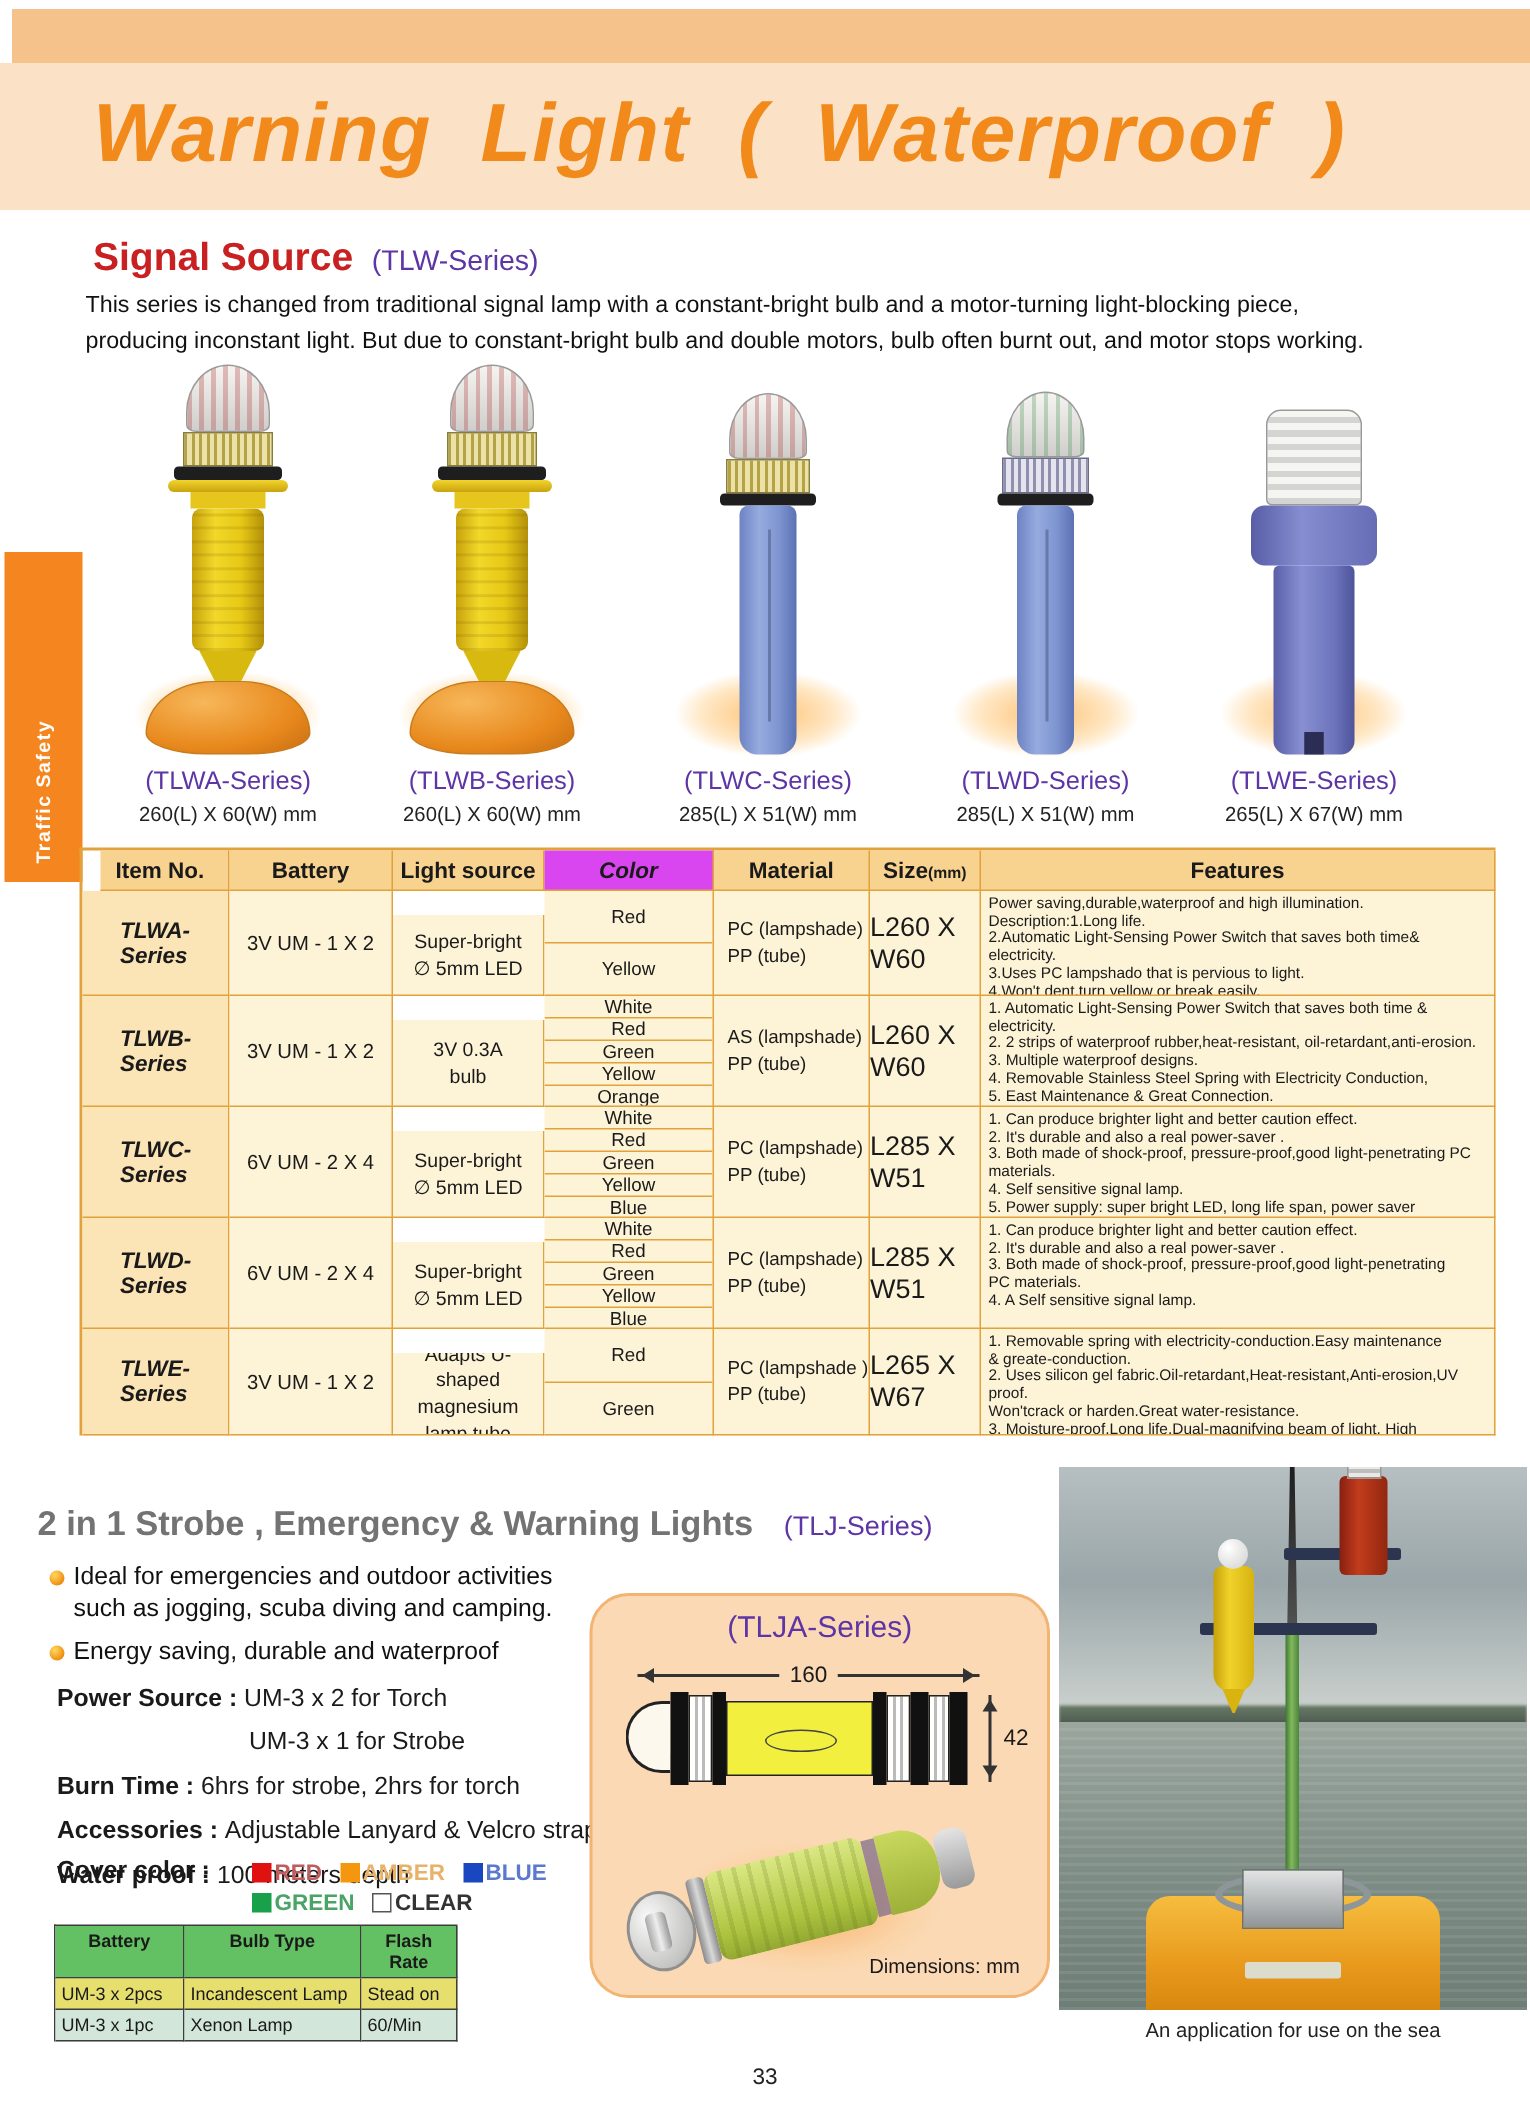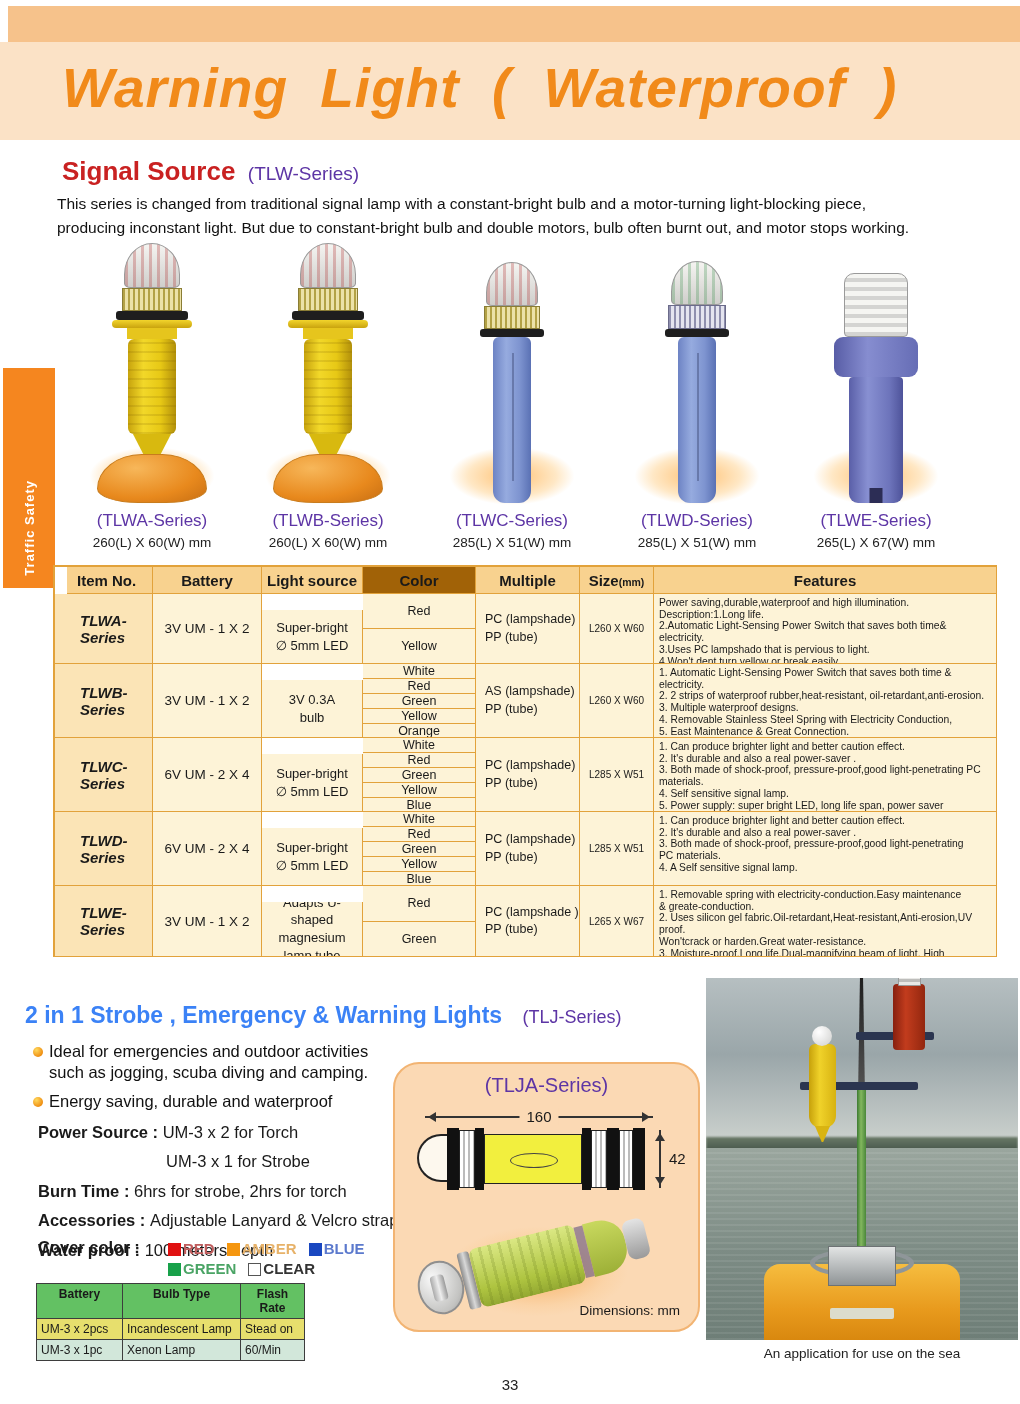--- a/index.html
+++ b/index.html
@@ -64,38 +64,38 @@
   .bodyE:after{content:"";position:absolute;left:50%;bottom:0;transform:translateX(-50%);
         width:13px;height:15px;background:#2c2d55;}
   
   #spec-table{position:absolute;left:53px;top:565px;width:944px;
         border-left:2px solid #e2a23b;border-top:2px solid #e2a23b;box-sizing:border-box;}
   .t-row{display:grid;grid-template-columns:98px 109px 101px 113px 104px 74px 343px;}
   .t-cell{border-right:1px solid #e2a23b;border-bottom:1px solid #e2a23b;box-sizing:border-box;
         background:#fdf3d7;overflow:hidden;}
   .t-head .t-cell{background:#f8d28f;display:flex;align-items:center;justify-content:center;
         font-weight:bold;font-size:15px;height:27px;}
-  .t-head .t-cell.white{background:#a16207;}
+  .t-head .t-cell.white{background:#d946ef;font-style:italic;}
   .t-head .t-cell.first{justify-content:flex-start;padding-left:10px;margin-left:12px;}
   .t-head small{font-weight:bold;font-size:10.5px;margin-top:3px;}
   .c-item{background:#fbe4b6;display:flex;align-items:center;padding-left:25px;
         font-weight:bold;font-style:italic;font-size:15px;}
   .c-bat{display:flex;align-items:center;justify-content:center;font-size:13.5px;}
   .c-light{display:flex;align-items:center;justify-content:center;text-align:center;
         font-size:13px;white-space:pre-line;line-height:1.35;margin-top:16px;}
   .c-colors{display:flex;flex-direction:column;}
   .c-colors div{flex:1;display:flex;align-items:center;justify-content:center;font-size:12.5px;}
   .c-colors div + div{border-top:1px solid #e2a23b;}
   .c-mat{display:flex;align-items:center;padding-left:9px;font-size:12.5px;
         white-space:pre-line;line-height:1.4;}
-  .c-size{display:flex;align-items:center;justify-content:center;font-size:10px;}
+  .c-size{display:flex;align-items:center;justify-content:center;font-size:18px;}
   .c-feat{font-size:10.3px;line-height:1.14;white-space:pre-line;padding:3px 3px 0 5px;}
   
   .s2-head{position:absolute;left:25px;top:1002px;white-space:nowrap;}
-  .s2-head .red{font-size:23px;font-weight:bold;color:#3b82f6;}
+  .s2-head .red{font-size:23px;font-weight:bold;color:#737373;}
   .s2-head .purple{font-size:18px;color:#5d35a5;margin-left:16px;}
   .bullets{position:absolute;left:33px;top:1041px;width:360px;}
   .bullet{position:relative;padding-left:16px;font-size:16.5px;line-height:1.28;
         white-space:pre-line;margin-bottom:8px;color:#111;}
   .bullet:before{content:"";position:absolute;left:0;top:6px;width:10px;height:10px;border-radius:50%;
         background:radial-gradient(at 35% 30%,#ffd95e,#ee8a0e 75%);}
   .specs{position:absolute;left:38px;top:1121px;width:370px;font-size:16.5px;}
   .spec-line{margin-bottom:5.5px;line-height:1.45;}
   .spec-line b{font-weight:bold;}
   .spec-line.indent{padding-left:128px;}
@@ -276,21 +276,21 @@
     <div class="p-label">(TLWE-Series)</div>
     <div class="p-size">265(L) X 67(W) mm</div>
   </div>
 
   <div id="spec-table">
     <div class="t-row t-head">
       <div class="t-cell first">Item No.</div>
       <div class="t-cell">Battery</div>
       <div class="t-cell">Light source</div>
       <div class="t-cell white">Color</div>
-      <div class="t-cell">Multiple</div>
+      <div class="t-cell">Material</div>
       <div class="t-cell">
         <span>Size</span>
           <small>(mm)</small>
       </div>
       <div class="t-cell">Features</div>
     </div>
     <div id="spec-body">
         <div class="t-row" style="height: 70px;">
           <div class="t-cell c-item">TLWA-Series</div>
           <div class="t-cell c-bat">3V  UM - 1 X 2</div>

